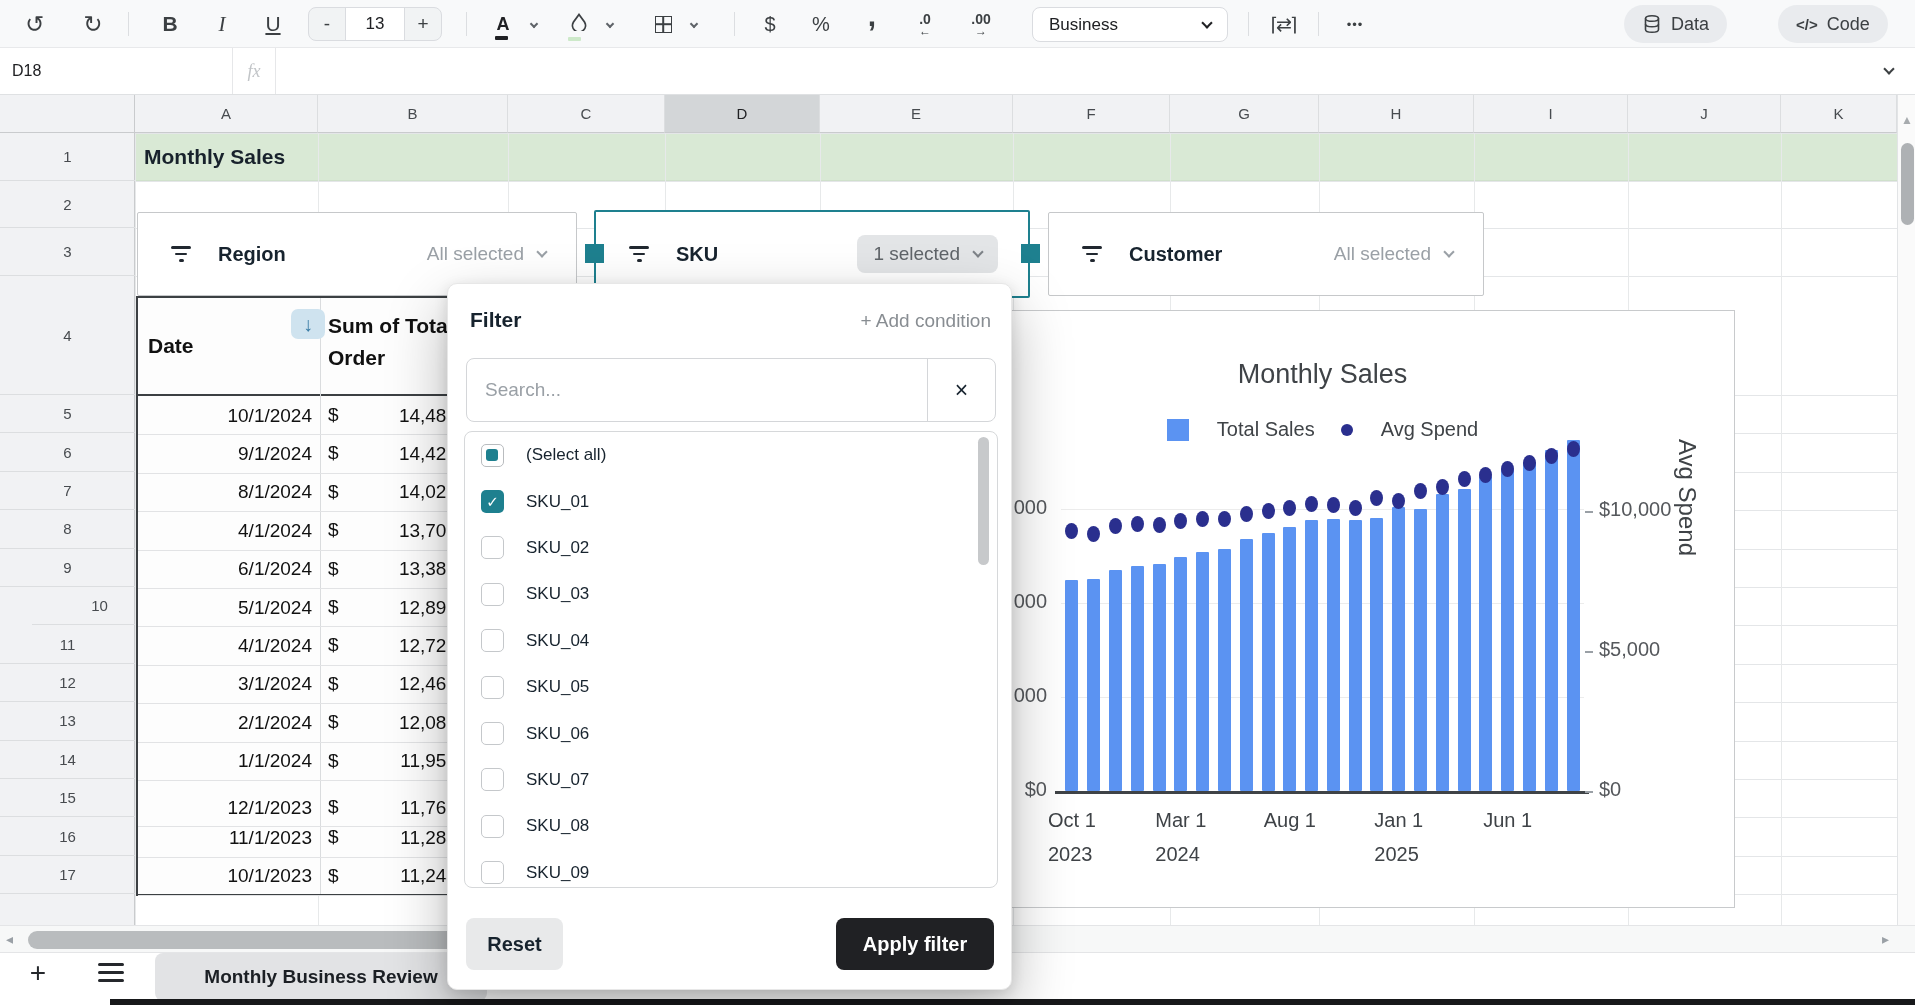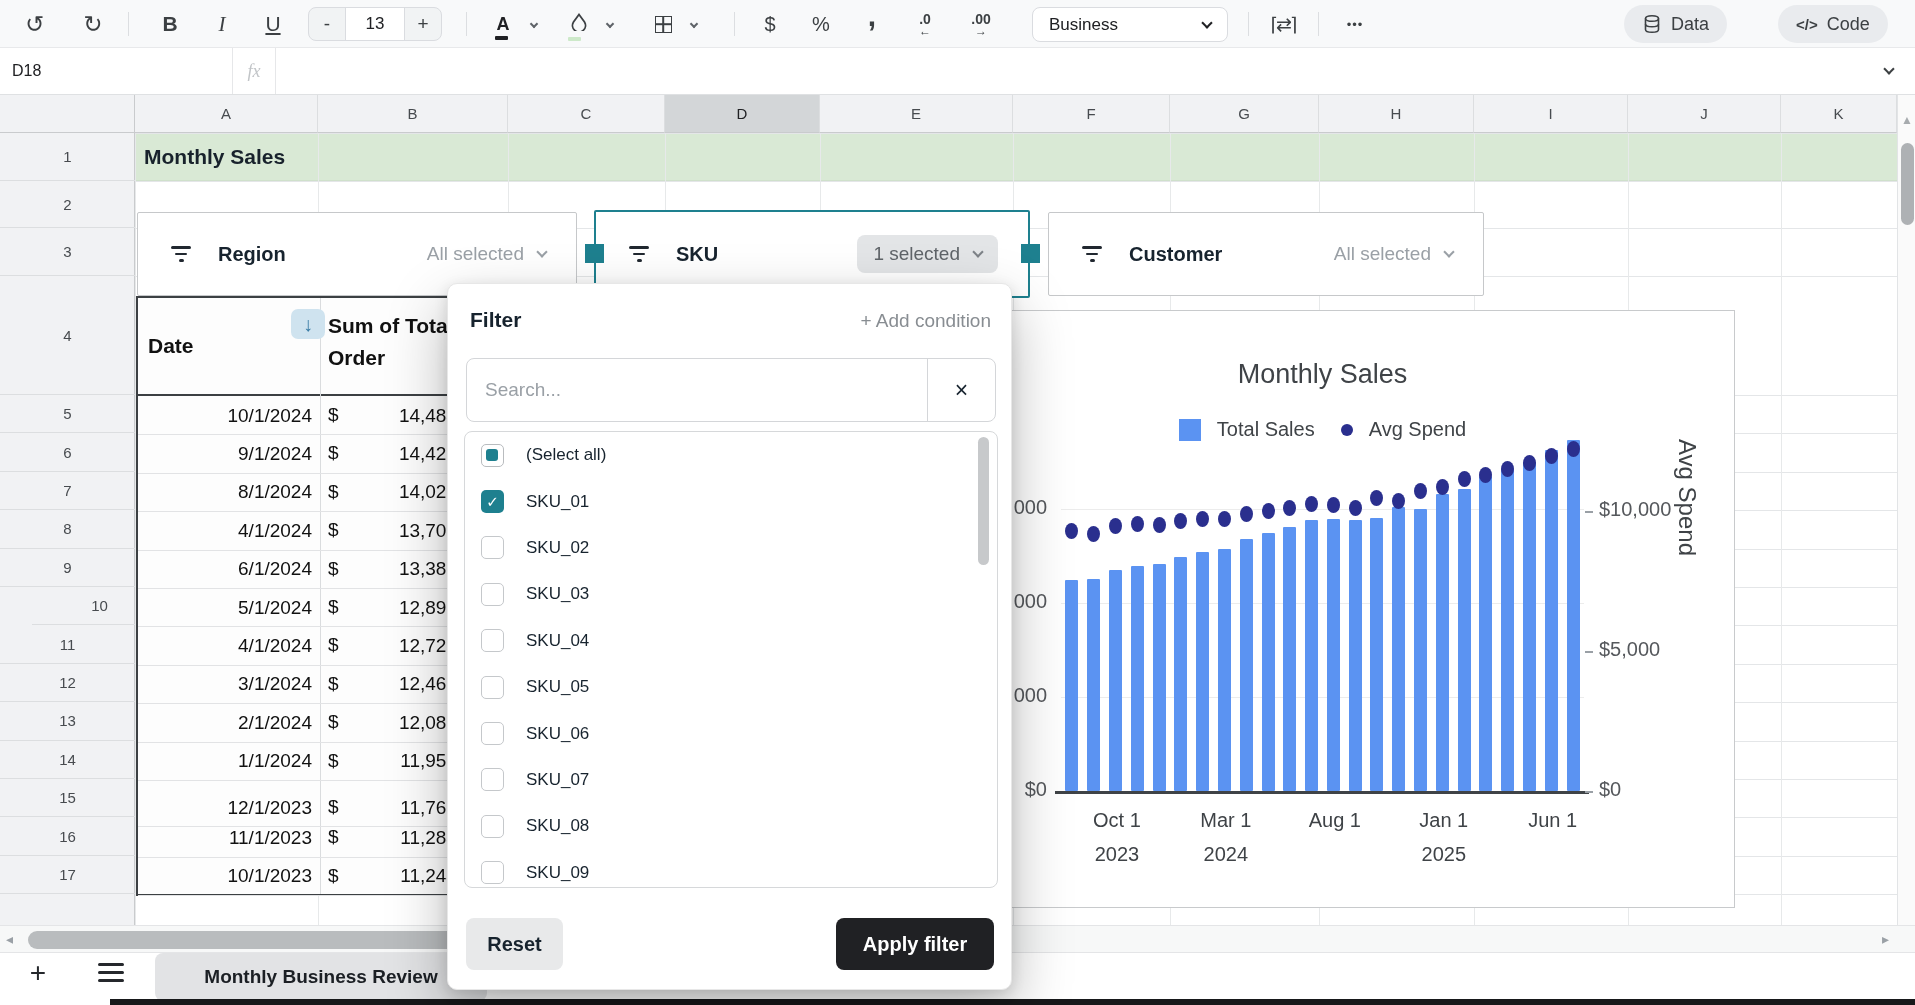--- a/index.html
+++ b/index.html
@@ -106,31 +106,31 @@
   .trow .amt { position:absolute; left:190px; top:0; width:129px; height:100%; display:flex;
     align-items:center; justify-content:flex-end; font-size:19px; color:#111; }
 
   
   .chart-card { position:absolute; left:868px; top:310px; width:867px; height:598px;
     background:#fff; border:1px solid #c8cacc; z-index:5; }
   .chart-title { position:absolute; left:192px; width:523px; top:48px; text-align:center;
     font-size:27px; color:#3f4347; }
   .legend { position:absolute; left:192px; width:523px; top:107px; display:flex;
     justify-content:center; align-items:center; gap:26px; }
-  .leg-item { display:flex; align-items:center; gap:16px; font-size:20px; color:#3f4347; }
+  .leg-item { display:flex; align-items:center; gap:28px; font-size:20px; color:#3f4347; }
   .leg-sq { width:22px; height:22px; }
   .leg-dot { width:12px; height:12px; border-radius:50%; }
   .bar { position:absolute; width:13px; border-radius:1px; }
   .dot { position:absolute; width:13px; height:16px; border-radius:50%; }
   .gline { position:absolute; height:1px; background:#ececec; }
   .xaxis { position:absolute; height:2.5px; background:#3f4347; }
   .tickmark { position:absolute; width:8px; height:1.5px; background:#9aa0a6; }
   .axlab { position:absolute; font-size:20px; color:#55585c; white-space:pre; }
-  .xlab { position:absolute; font-size:20px; color:#3f4347; text-align:center;
-    transform:translateX(-50%); line-height:34px; white-space:pre;margin-left:45px; }
+  .xlab { position:absolute; font-size:20px; color:#3f4347; text-align:left;
+    transform:translateX(-50%); line-height:34px; white-space:pre; }
   .raxis-title { position:absolute; font-size:24px; color:#3f4347;
     transform:rotate(90deg); transform-origin:left top; white-space:nowrap; }
 
   
   .vscroll { position:absolute; left:1897px; top:95px; width:18px; height:830px;
     background:#fafafa; border-left:1px solid #e2e4e6; z-index:4; }
   .vscroll .up { position:absolute; left:3px; top:18px; font-size:12px; color:#a7abae; }
   .vthumb { position:absolute; left:2.5px; top:48px; width:13px; height:82px;
     background:#aeb1b4; border-radius:8px; }
   .hscroll { position:absolute; left:0; top:925px; width:1915px; height:28px; background:#f7f8f8;

